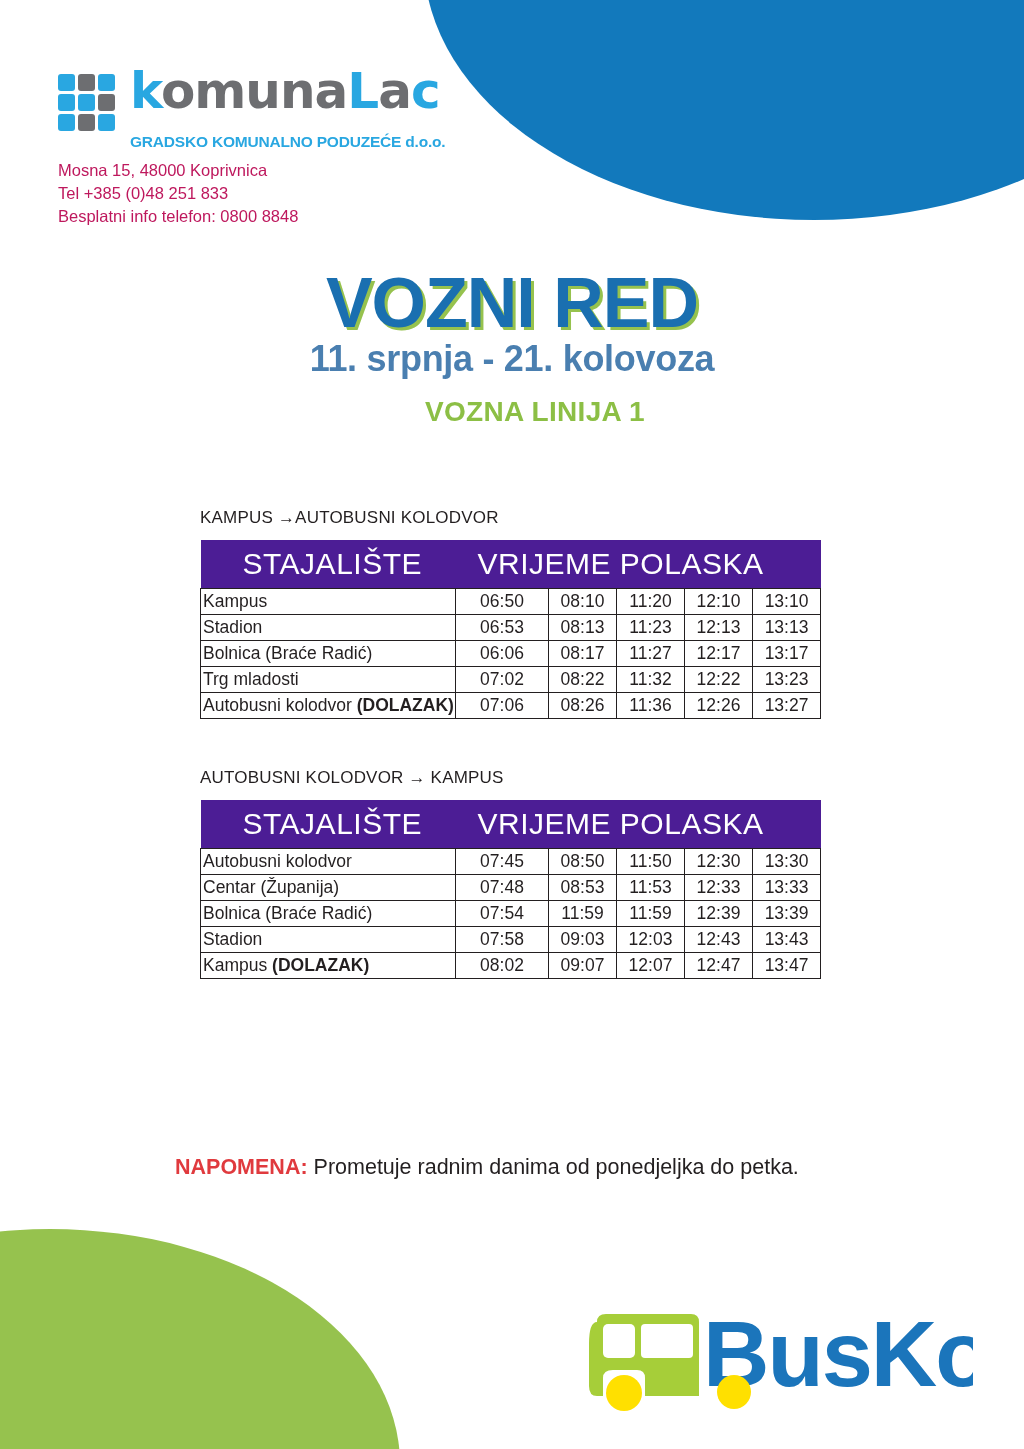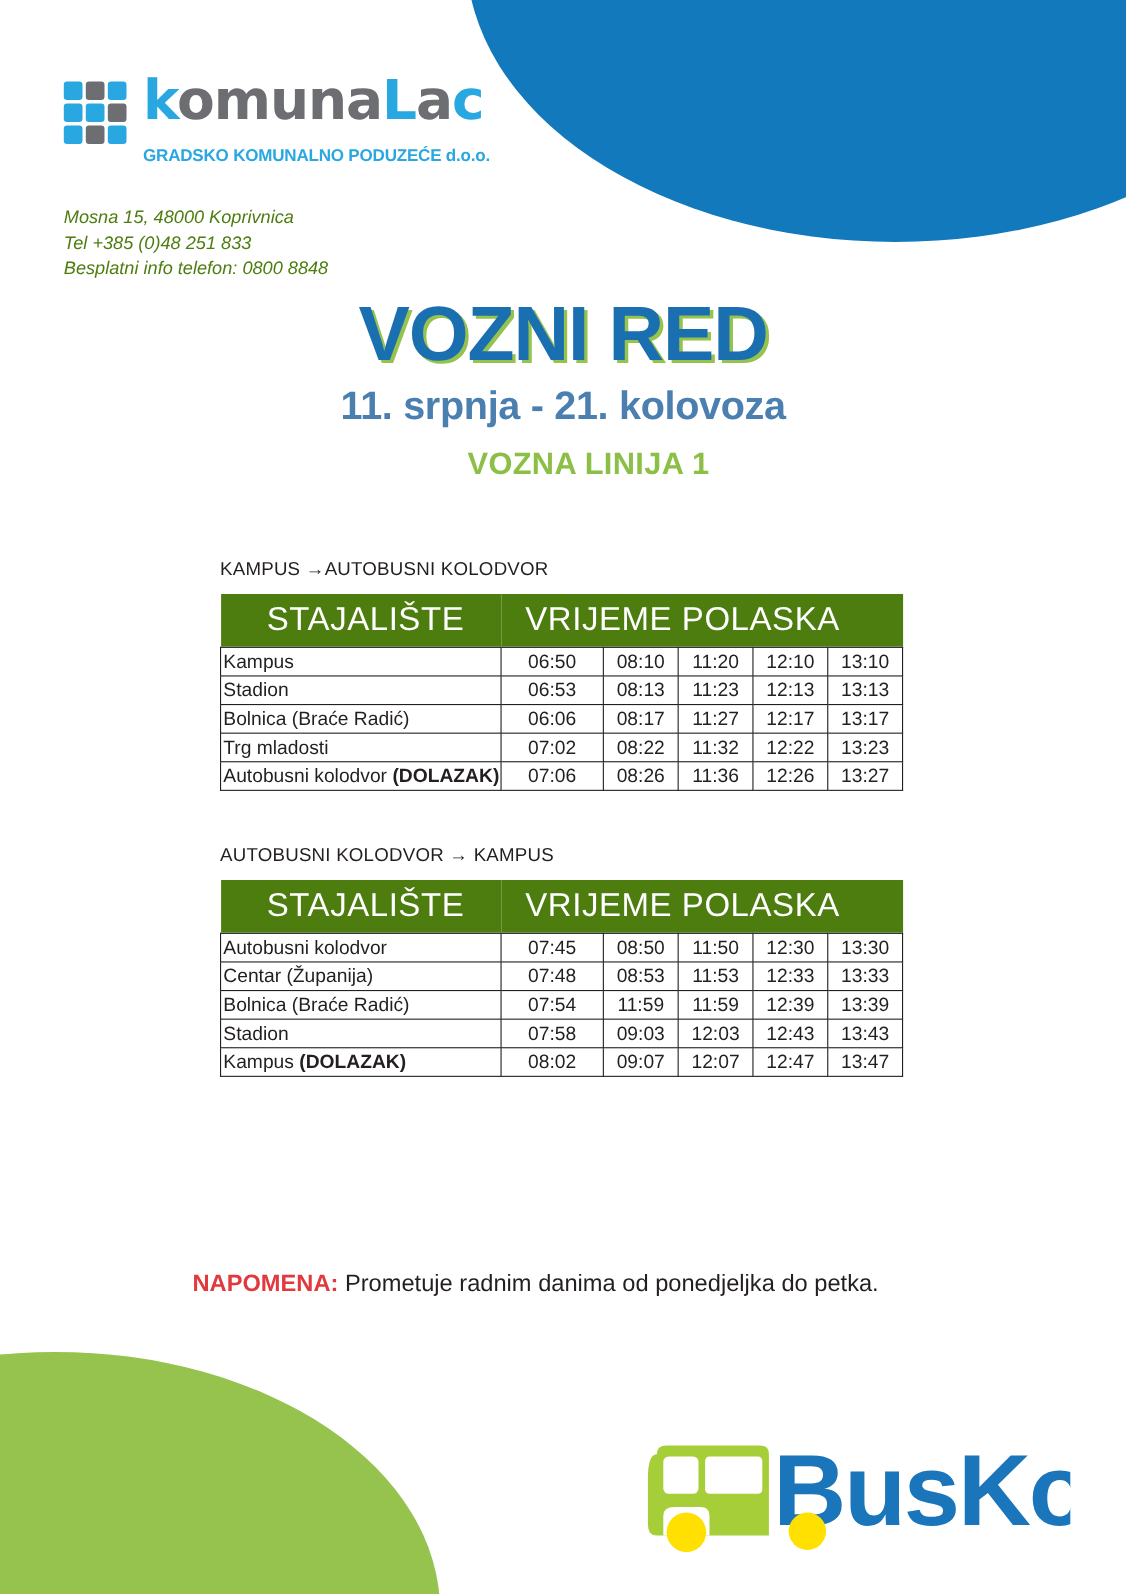--- a/index.html
+++ b/index.html
@@ -68,40 +68,38 @@
   .wordmark-sub {
     color: #29a7e1;
     font-size: 15.5px;
     font-weight: bold;
     letter-spacing: -0.2px;
     text-align: right;
     margin-top: 17px;
   }
 
   .contact {
-    margin-top: 36px;
+    margin-top: 8px;
     font-size: 16.5px;
     line-height: 1.42;
-    color: #4d7c0f;
-    font-style: italic;
+    color: #be185d;
   }
 
   
   .title-block { position: absolute; left: 0; top: 268px; width: 1024px; text-align: center; }
 
   .main-title {
     font-size: 70px;
     font-weight: bold;
     color: #1a6fb0;
     letter-spacing: -1px;
     line-height: 1;
     text-shadow: 3px 3px 0 #96c24e;
   }
   .sub-title {
-    margin-top: 10px;
     font-size: 36px;
     font-weight: bold;
     color: #4a7fb0;
     letter-spacing: -0.3px;
   }
   .line-title {
     margin-top: 16px;
     font-size: 28px;
     font-weight: bold;
     color: #8cbf45;
@@ -121,21 +119,21 @@
     margin-bottom: 12px;
     white-space: pre;
   }
 
   table.schedule {
     border-collapse: collapse;
     width: 620px;
     table-layout: fixed;
   }
   table.schedule thead th {
-    background: #4d7c0f;
+    background: #4c1d95;
     color: #ffffff;
     font-size: 30px;
     font-weight: normal;
     letter-spacing: 0.5px;
     height: 48px;
     text-align: left;
     border: none;
   }
   th.th-stop { padding-left: 42px; }
   th.th-times { padding-left: 22px; }

